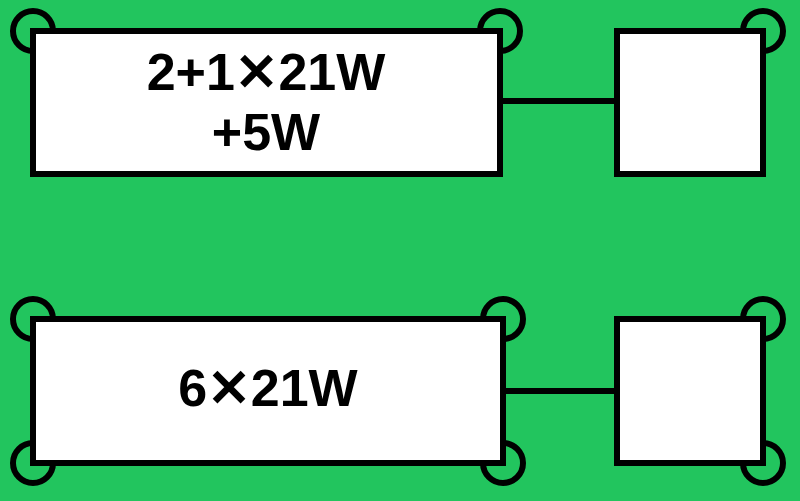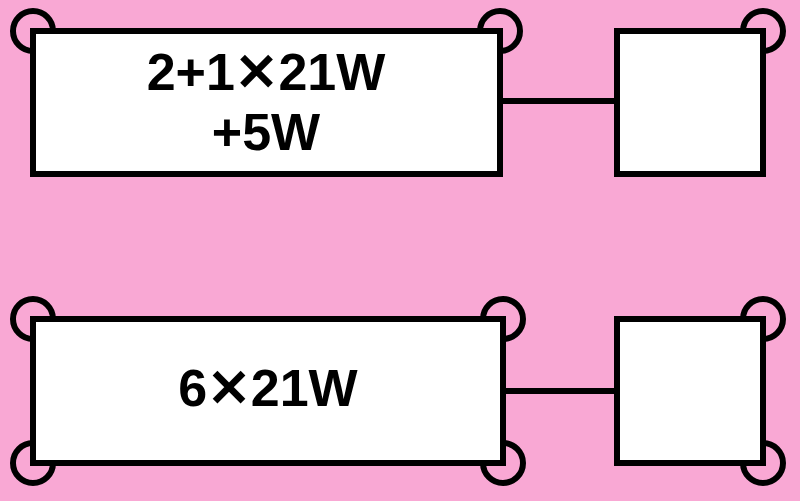--- a/index.html
+++ b/index.html
@@ -11,21 +11,21 @@
   body {
     width: 800px;
     height: 501px;
     font-family: "Liberation Sans", sans-serif;
     overflow: hidden;
   }
   #diagram-root {
     position: relative;
     width: 800px;
     height: 501px;
-    background: #f9a8d4;
+    background: #22c55e;
   }
   svg#schematic {
     display: block;
     width: 800px;
     height: 501px;
   }
   .outline {
     fill: #ffffff;
     stroke: #000000;
     stroke-width: 6;

